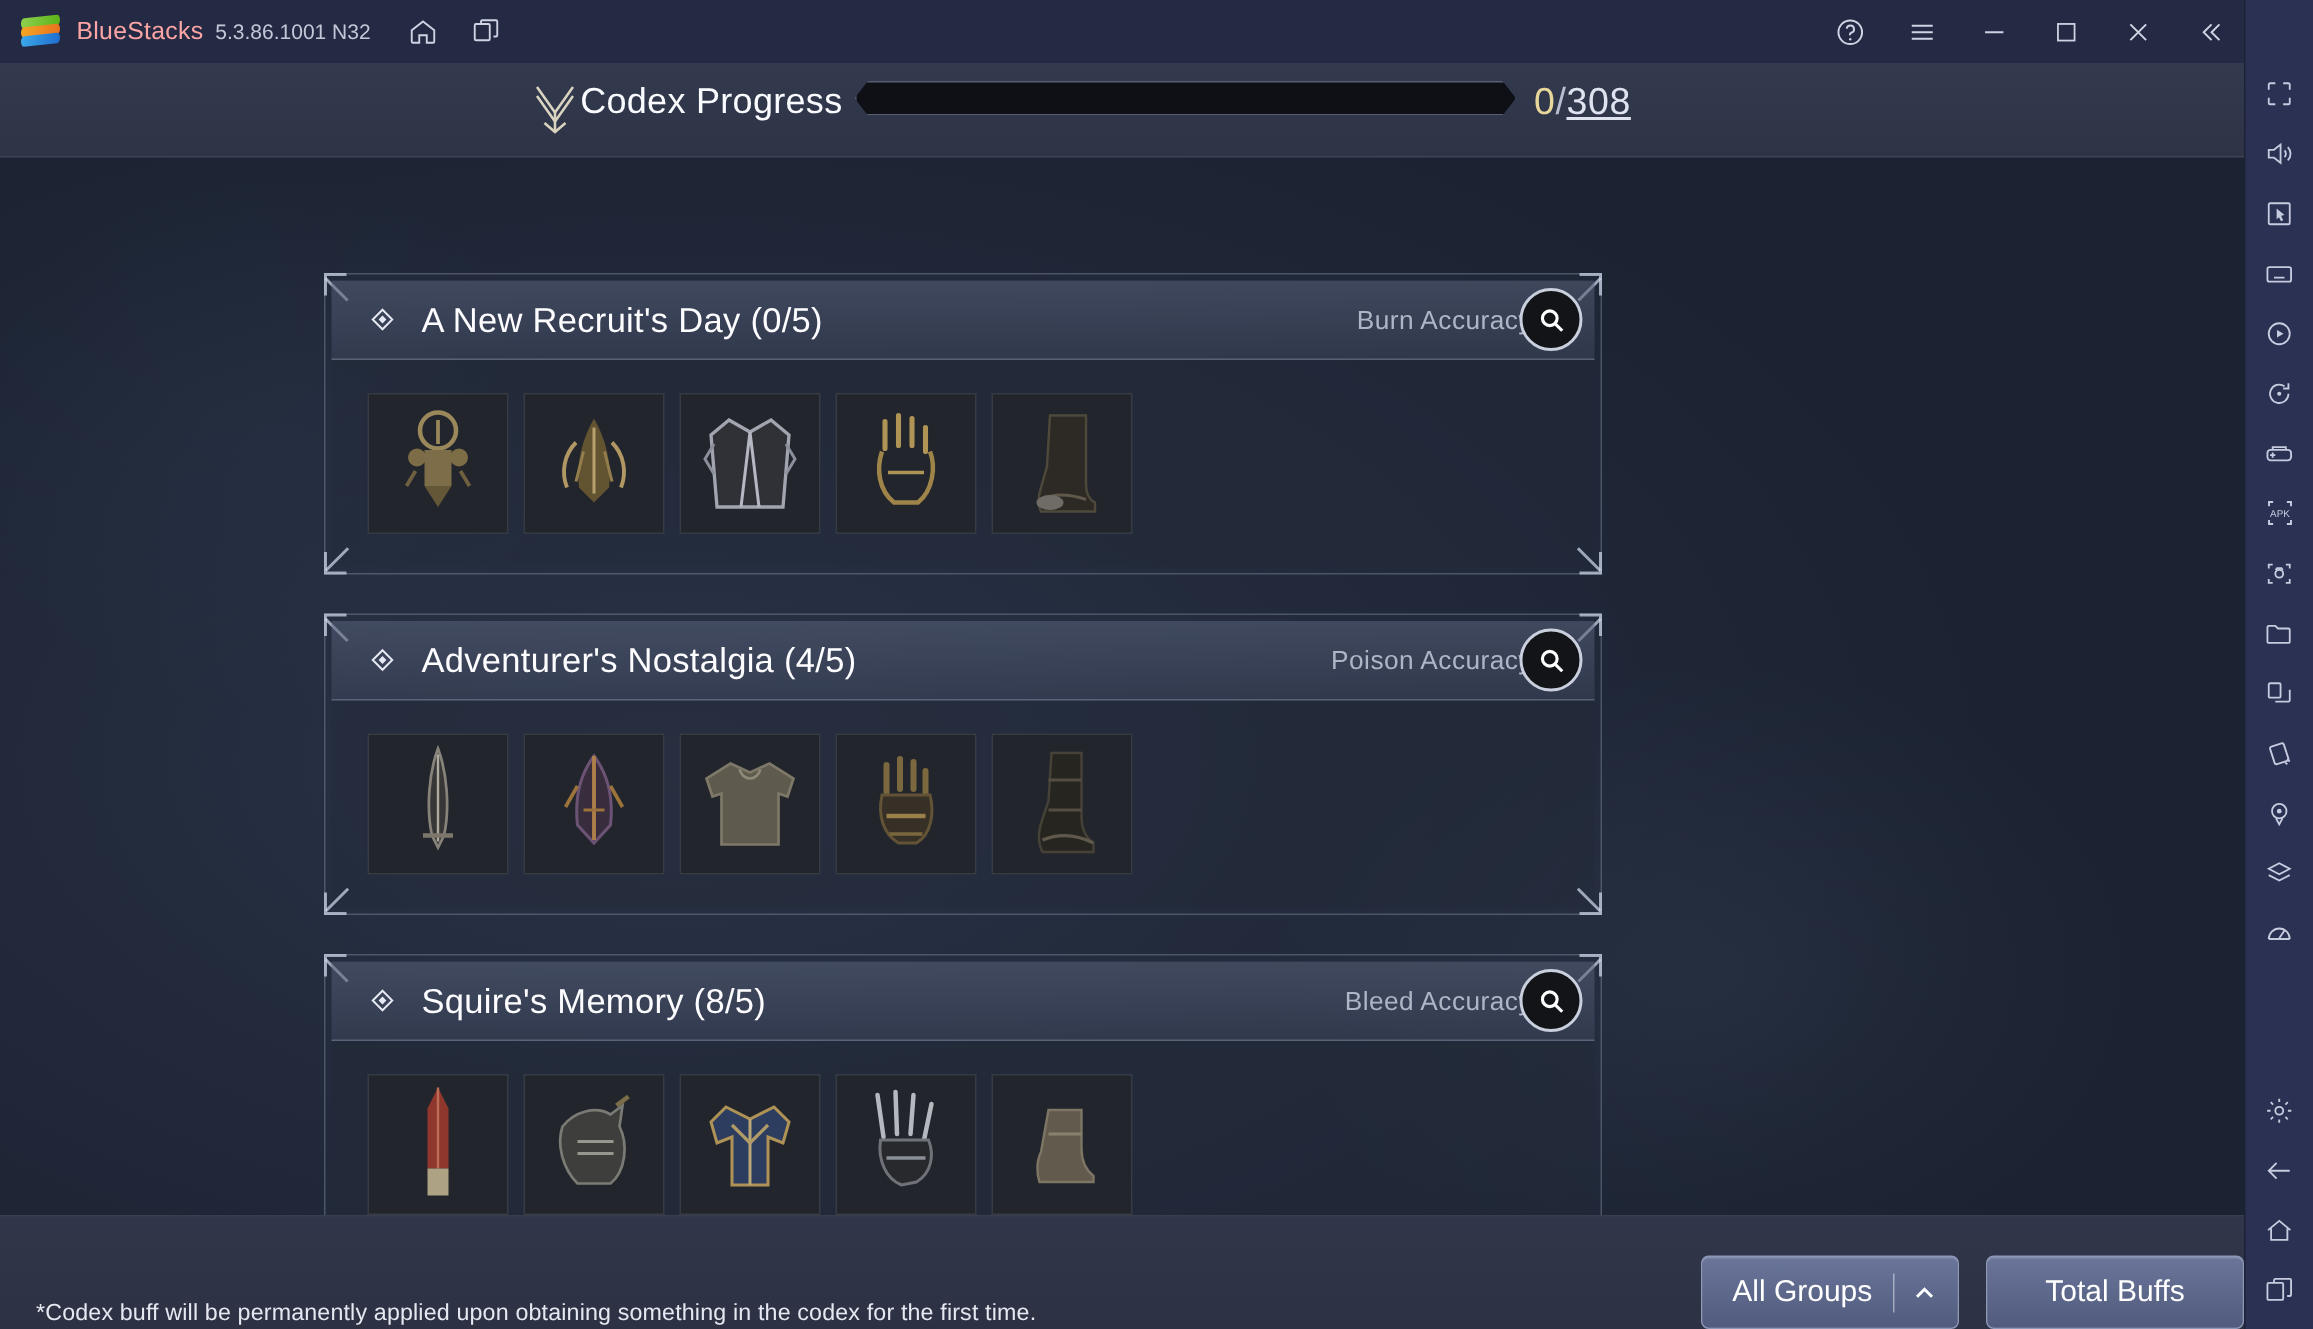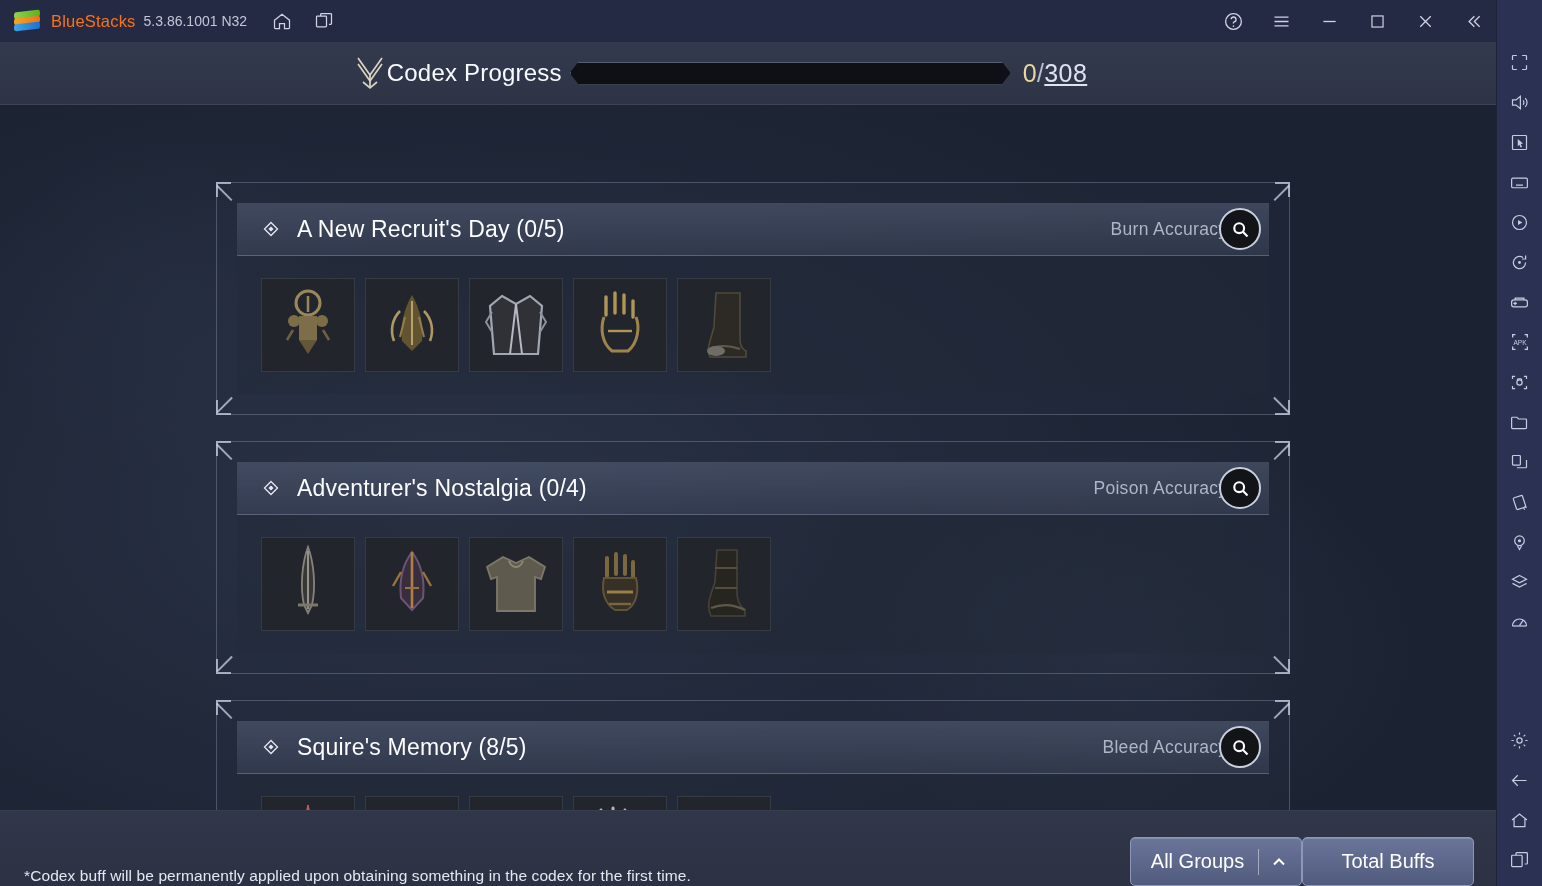--- a/index.html
+++ b/index.html
@@ -24,21 +24,21 @@
   }
   .bs-logo i {
     position: absolute; left: 0; width: 26px; height: 7px;
     border-radius: 3px / 5px;
     transform: skewY(-6deg);
   }
   .bs-logo i:nth-child(1){ top: 1px;  background: linear-gradient(90deg,#8fd14f,#5bb318); }
   .bs-logo i:nth-child(2){ top: 7px;  background: linear-gradient(90deg,#f5a623,#e8721f); }
   .bs-logo i:nth-child(3){ top: 13px; background: linear-gradient(90deg,#3ba7e8,#1f6fd0); }
   .bs-title {
-    margin-left: 11px; color: #f97316;
+    margin-left: 11px; color: #fca5a5;
     font-size: 16.5px; letter-spacing: .2px;
   }
   .bs-version {
     margin-left: 8px; color: #c3c7d8; font-size: 14px;
   }
   .bs-icon-btn {
     width: 34px; height: 34px; margin-left: 8px;
     display: flex; align-items: center; justify-content: center;
     border-radius: 4px; cursor: pointer;
   }
@@ -107,21 +107,21 @@
   .home-btn svg { fill: #e3e6ef; }
 
   
   .progress-row {
     position: relative; z-index: 2;
     height: 63px; width: 100%;
     background: linear-gradient(180deg, #343a4e 0%, #2e3446 100%);
     display: flex; align-items: center; justify-content: center;
     border-bottom: 1px solid rgba(255,255,255,.05);
   }
-  .prog-inner { display: flex; align-items: center; transform: translateX(-28px); }
+  .prog-inner { display: flex; align-items: flex-start; transform: translateX(-28px); }
   .swords-icon { width: 34px; height: 38px; }
   .swords-icon svg { stroke: #d9d4c0; fill: none; stroke-width: 1.7; }
   .prog-label { color: #fafbff; font-size: 24px; letter-spacing: .2px; }
   .prog-bar {
     width: 441px; height: 23px; margin-left: 8px;
     background: #0e1016;
     border: 1px solid #575e72;
     clip-path: polygon(9px 0, calc(100% - 9px) 0, 100% 50%, calc(100% - 9px) 100%, 9px 100%, 0 50%);
     position: relative;
   }
@@ -135,25 +135,25 @@
   .codex-body {
     position: absolute; left: 0; top: 126px;
     width: 1496px; height: 672px;
     z-index: 2;
     overflow: hidden;
   }
   .codex-list { padding: 14px 206px 0 216px; }
 
   .codex-card {
     position: relative;
-    width: 1074px;
+    width: 852px;
     margin-bottom: 26px;
     border: 1px solid rgba(176,186,210,.30);
     background: rgba(41,48,65,.30);
-    padding: 20px;
+    padding: 4px;
   }
   .corner {
     position: absolute; width: 15px; height: 15px;
     border-color: rgba(208,216,235,.72); border-style: solid; border-width: 0;
   }
   .corner.tl { top: -1px; left: -1px; border-top-width: 2px; border-left-width: 2px; }
   .corner.tr { top: -1px; right: -1px; border-top-width: 2px; border-right-width: 2px; }
   .corner.bl { bottom: -1px; left: -1px; border-bottom-width: 2px; border-left-width: 2px; }
   .corner.br { bottom: -1px; right: -1px; border-bottom-width: 2px; border-right-width: 2px; }
   .corner.tl::after, .corner.tr::after, .corner.bl::after, .corner.br::after {
@@ -212,21 +212,21 @@
     position: absolute; left: 0; bottom: 0;
     width: 1496px; height: 76px; z-index: 3;
     background: linear-gradient(180deg, #31374a 0%, #2c3243 100%);
     border-top: 1px solid rgba(255,255,255,.06);
     display: flex; align-items: flex-end;
   }
   .footer-notes { margin-left: 24px; }
   .footer-notes div {
     color: #e5e8f1; font-size: 15.5px; line-height: 21px; letter-spacing: .1px;
   }
-  .footer-btns { margin-left: auto; margin-right: 22px; display: flex; }
+  .footer-btns { margin-left: auto; display: flex; gap: 18px; }
   .btn {
     height: 49px; border-radius: 5px;
     background: linear-gradient(180deg, #6a759a 0%, #515b7d 100%);
     border: 1px solid #8d98b8;
     color: #ffffff; font-size: 20px;
     display: flex; align-items: center; justify-content: center;
     cursor: pointer; padding: 0 24px;
     box-shadow: inset 0 1px 0 rgba(255,255,255,.18);
   }
   .btn-group-sel { gap: 0; padding: 0; width: 172px; }
@@ -395,21 +395,21 @@
           <span class="corner tr"></span>
           <span class="corner bl"></span>
           <span class="corner br"></span>
           <div class="card-head">
             <span class="diamond-icon">
               <svg width="16" height="16" viewBox="0 0 16 16">
                   <path d="M8 1.5 14.5 8 8 14.5 1.5 8Z"></path>
                   <path d="M8 5.4 10.6 8 8 10.6 5.4 8Z" fill="#e6e9f3" stroke="none"></path>
                 </svg>
             </span>
-            <span class="card-title">Adventurer's Nostalgia (0/4)</span>
+            <span class="card-title">Adventurer's Nostalgia (4/5)</span>
             <span class="card-buff">Poison Accuracy  +0</span>
             <span class="search-btn">
               <svg width="21" height="21" viewBox="0 0 24 24">
                   <circle cx="10.5" cy="10.5" r="5.6"></circle>
                   <path d="M14.7 14.7 L20 20"></path>
                 </svg>
             </span>
           </div>
           <div class="card-items">
             <div class="item-slot">

